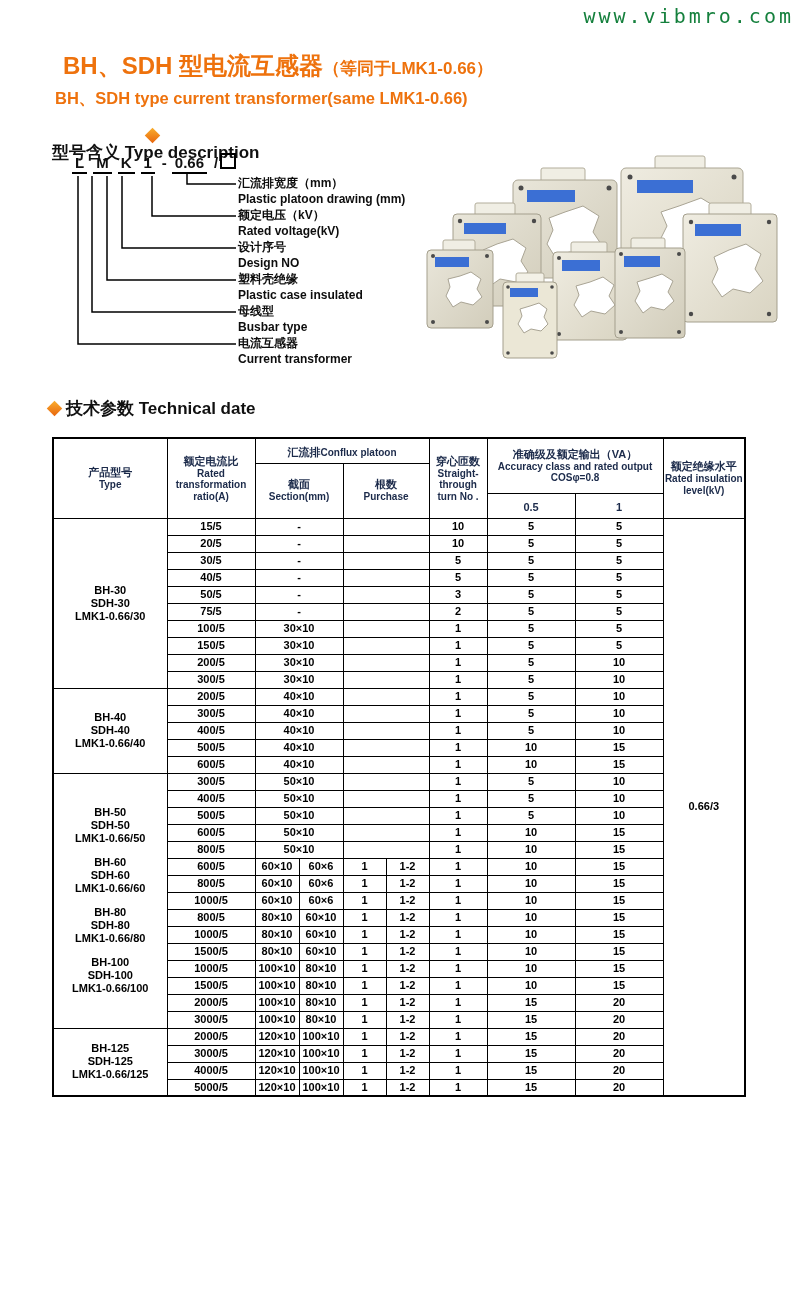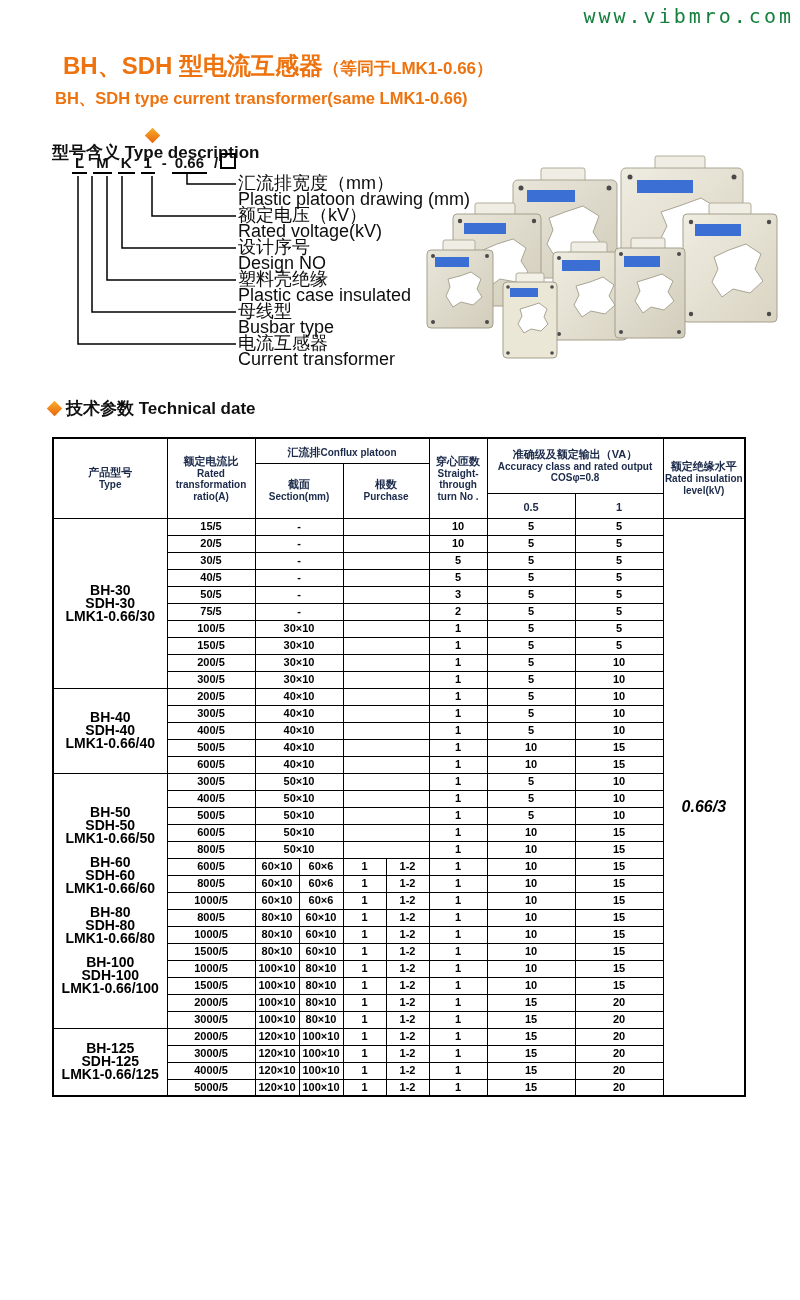--- a/index.html
+++ b/index.html
@@ -19,37 +19,37 @@
   .sec-heading .diamond{width:11px;height:11px;margin-right:6px;flex:0 0 auto;
     background:linear-gradient(135deg,#f9ae2e 0%,#e8650d 100%);transform:rotate(45deg);}
   #heading-type{left:52px;top:130px;flex-direction:column;}
   #heading-tech{left:49px;top:397px;justify-content:space-between;}
   
   .model-code{position:absolute;left:72px;top:153px;font-size:15px;font-weight:bold;white-space:nowrap;}
   .model-code .ch{display:inline-block;border-bottom:2px solid #000;padding:0 3px 1px 3px;margin-right:6px;text-align:center;}
   .model-code .plain{display:inline-block;padding:0 1px 1px 1px;margin-right:4px;}
   .model-code .codebox{display:inline-block;width:12px;height:12px;border:2px solid #000;vertical-align:-1px;}
   
-  .diag-label{position:absolute;left:238px;font-weight:normal;font-size:18px;line-height:16px;color:#0d0d0d;white-space:nowrap;}
+  .diag-label{position:absolute;left:238px;font-weight:bold;font-size:12px;line-height:16px;color:#0d0d0d;white-space:nowrap;}
   #diagram-lines{position:absolute;left:0;top:0;width:800px;height:380px;pointer-events:none;}
   
   #product-photo{position:absolute;left:425px;top:152px;width:370px;height:224px;}
   
   .table-wrap{position:absolute;left:52px;top:437px;}
   table{border-collapse:collapse;table-layout:fixed;width:692px;border:2px solid #000;}
   th,td{border:1px solid #000;padding:0;text-align:center;vertical-align:middle;overflow:hidden;}
   thead th{font-weight:bold;color:#1b2a4a;}
   thead .hz{font-size:11px;line-height:13px;}
   thead .he{font-size:10px;line-height:11.5px;font-weight:bold;}
   tr.h1{height:25px;} tr.h2{height:30px;} tr.h3{height:25px;}
   tbody tr{height:17px;}
   tbody td{font-size:11px;font-weight:bold;line-height:1;color:#000;}
   td.type-cell{vertical-align:middle;}
-  .type-block{font-size:14px;font-weight:bold;line-height:13px;margin:11px 0;}
-  td.insul-cell{vertical-align:middle;font-size:16px;font-weight:bold;font-style:italic;}
+  .type-block{font-size:11px;font-weight:bold;line-height:13px;margin:11px 0;}
+  td.insul-cell{vertical-align:middle;font-size:11px;font-weight:bold;}
 </style>
 </head>
 <body>
 
 <div class="watermark">www.vibmro.com</div>
 
 <div class="title-zh">
   <span>BH、SDH 型电流互感器</span><span class="paren">（等同于LMK1-0.66）</span>
 </div>
 <div class="title-en">BH、SDH type current transformer(same LMK1-0.66)</div>

